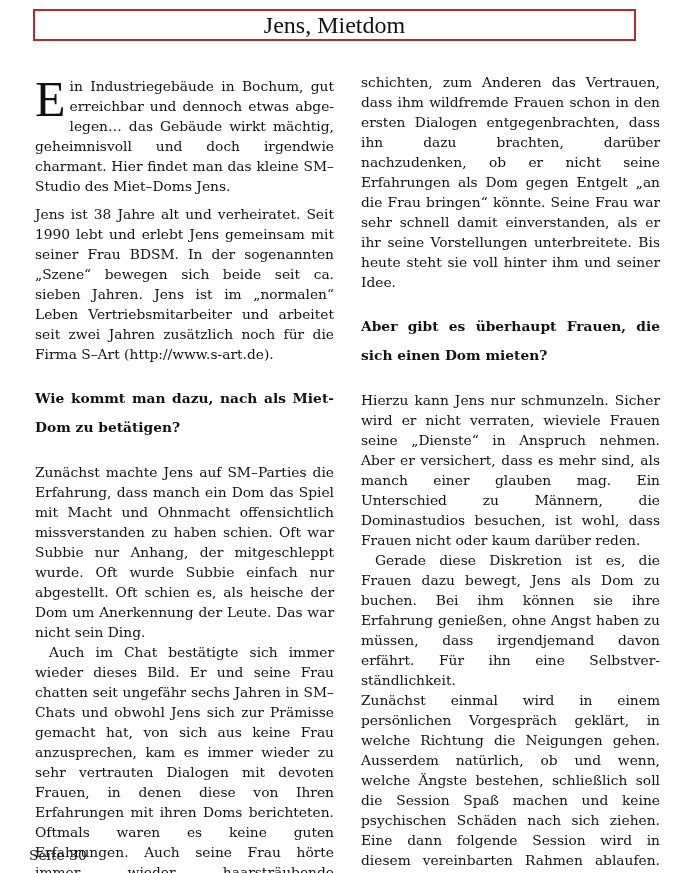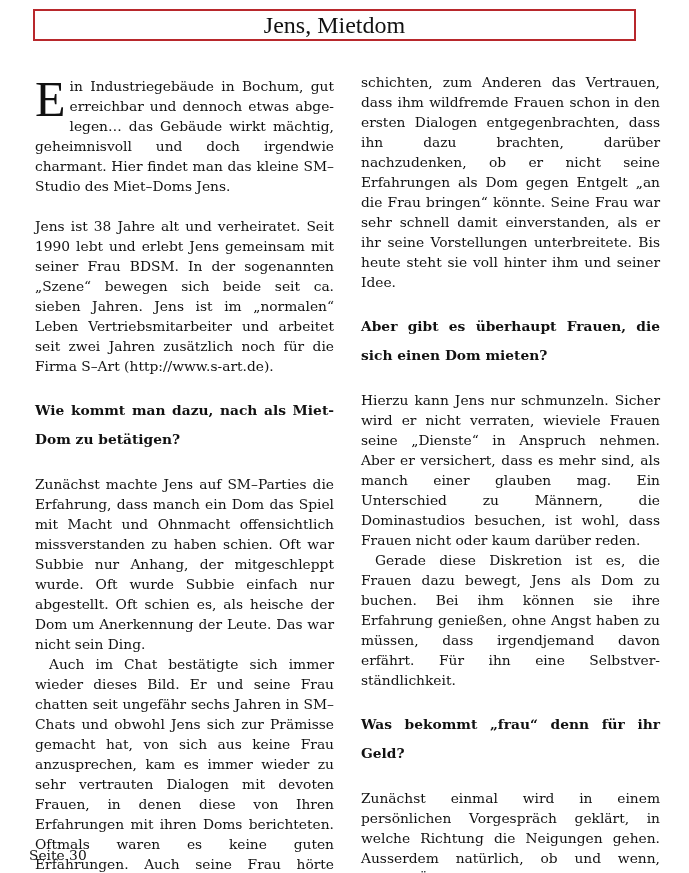--- a/index.html
+++ b/index.html
@@ -40,21 +40,21 @@
       font-size: 13.8px;
       line-height: 20px;
       text-align: justify;
       hyphens: manual;
     }
     .col-left { left: 35px; }
     .col-right { left: 361px; top: 72px; }
     .column p {
       margin: 0;
     }
-    .column p.gap { margin-top: 20px; }
+    .column p.gap { margin-top: 8px; }
     .column p.indent { text-indent: 14px; }
     .column h2 {
       font-size: 13.8px;
       line-height: 29px;
       font-weight: bold;
       margin: 20px 0 20px 0;
       text-align: justify;
     }
     .dropcap {
       float: left;
@@ -89,17 +89,16 @@
   <p>Zunächst machte Jens auf SM–Parties die Erfahrung, dass manch ein Dom das Spiel mit Macht und Ohnmacht offensichtlich miss­verstanden zu haben schien. Oft war Subbie nur Anhang, der mitgeschleppt wurde. Oft wurde Subbie einfach nur abgestellt. Oft schi­en es, als heische der Dom um Anerkennung der Leute. Das war nicht sein Ding.</p>
   <p class="indent">Auch im Chat bestätigte sich immer wieder dieses Bild. Er und seine Frau chatten seit un­gefähr sechs Jahren in SM–Chats und ob­wohl Jens sich zur Prämisse gemacht hat, von sich aus keine Frau anzusprechen, kam es immer wieder zu sehr vertrauten Dialogen mit devoten Frauen, in denen diese von Ih­ren Erfahrungen mit ihren Doms berichteten. Oftmals waren es keine guten Erfahrungen. Auch seine Frau hörte immer wieder haarsträubende Geschichten, die sie kaum glauben konnte.</p>
 
 </div>
 
 <div class="column col-right">
   <p>schichten, zum Anderen das Vertrauen, dass ihm wildfremde Frauen schon in den ersten Dialogen entgegenbrachten, dass ihn dazu brachten, darüber nachzudenken, ob er nicht seine Erfahrungen als Dom gegen Entgelt „an die Frau bringen“ könnte. Seine Frau war sehr schnell damit einverstanden, als er ihr seine Vorstellungen unterbreitete. Bis heu­te steht sie voll hinter ihm und seiner Idee.</p>
   <h2>Aber gibt es überhaupt Frauen, die sich einen Dom mieten?</h2>
   <p>Hierzu kann Jens nur schmunzeln. Sicher wird er nicht verraten, wieviele Frauen seine „Dienste“ in Anspruch nehmen. Aber er versi­chert, dass es mehr sind, als manch einer glauben mag. Ein Unterschied zu Männern, die Dominastudios besuchen, ist wohl, dass Frauen nicht oder kaum darüber reden.</p>
   <p class="indent">Gerade diese Diskretion ist es, die Frauen dazu bewegt, Jens als Dom zu buchen. Bei ihm können sie ihre Erfahrung genießen, ohne Angst haben zu müssen, dass irgendje­mand davon erfährt. Für ihn eine Selbstver­ständlichkeit.</p>
-  <h2>Was bekommt „frau“ denn für ihr Geld?</h2>
   <p>Zunächst einmal wird in einem persönlichen Vorgespräch geklärt, in welche Richtung die Neigungen gehen. Ausserdem natürlich, ob und wenn, welche Ängste bestehen, schließ­lich soll die Session Spaß machen und keine psychischen Schäden nach sich ziehen. Eine dann folgende Session wird in diesem ver­einbarten Rahmen ablaufen. Wer aber denkt, dass Jens einen Wunschzettel abarbeitet, liegt völlig falsch. Ob und was wirklich umge­setzt wird, liegt ganz in seinem Ermessen. Wäre er sonst ein dominanter Mann?</p>
 </div>
 
 <div class="footer">Seite 30</div>
 
 </body></html>

